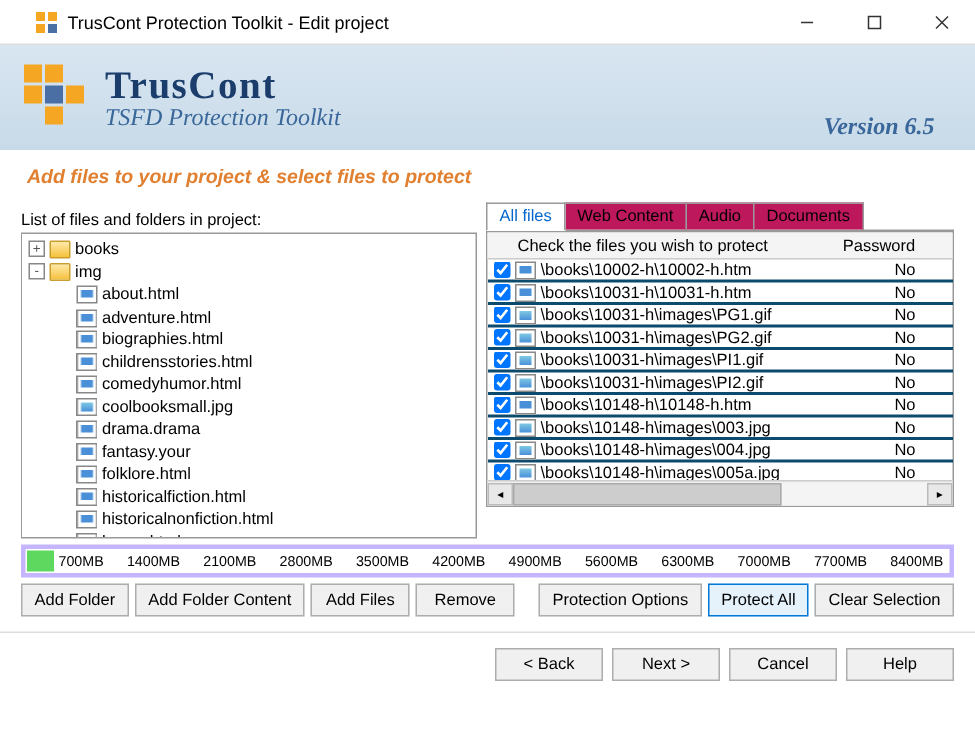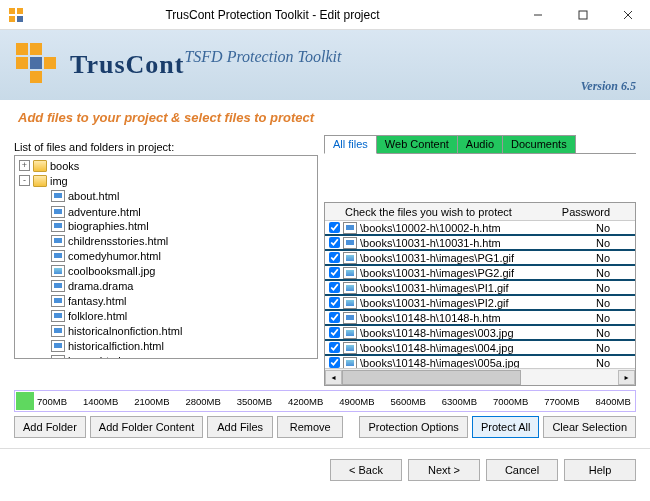--- a/index.html
+++ b/index.html
@@ -1,64 +1,64 @@
 <!DOCTYPE html>
 <html><head>
 <meta charset="utf-8">
 <style>
 * { box-sizing: border-box; margin: 0; padding: 0; }
 body { font-family: "Segoe UI", Tahoma, sans-serif; font-size: 11px; background: #fff; width: 650px; height: 501px; overflow: hidden; }
-.titlebar { height: 30px; display: flex; align-items: center; padding: 0 0 0 8px; border-bottom: 1px solid #ddd; text-align: center; }
+.titlebar { height: 30px; display: flex; align-items: center; padding: 0 0 0 23px; border-bottom: 1px solid #ddd; }
 .titlebar .icon { width: 16px; height: 16px; margin-right: 6px; }
 .titlebar .title { flex: 1; font-size: 12px; }
 .titlebar .ctrl { width: 45px; height: 30px; display: flex; align-items: center; justify-content: center; }
 .banner { height: 70px; background: linear-gradient(to bottom, #d9e6f2 0%, #c8dae8 100%); display: flex; align-items: center; padding: 0 14px; position: relative; }
 .banner .logo { display: flex; align-items: center; }
 .banner .logo-icon { width: 48px; height: 48px; margin-right: 8px; }
-.banner .logo-text { display: flex; flex-direction: row; }
+.banner .logo-text { display: flex; flex-direction: column; }
 .banner .brand { font-family: Georgia, serif; font-size: 26px; font-weight: bold; color: #1a3d6b; letter-spacing: 1px; }
 .banner .subtitle { font-family: "Brush Script MT", cursive; font-size: 16px; font-style: italic; color: #3a679a; margin-top: -2px; }
-.banner .version { position: absolute; right: 14px; bottom: 6px; font-family: Georgia, serif; font-size: 12px; font-weight: bold; font-style: italic; color: #3a679a; }
+.banner .version { position: absolute; right: 27px; bottom: 6px; font-family: Georgia, serif; font-size: 16px; font-weight: bold; font-style: italic; color: #3a679a; }
 .instruction { padding: 10px 18px 6px; color: #e08030; font-style: italic; font-weight: 600; font-size: 13px; }
 .content { padding: 4px 14px 0; }
 .panes { display: flex; gap: 6px; }
 .left-pane { flex: 0 0 304px; display: flex; flex-direction: column; }
-.right-pane { flex: 1; display: flex; flex-direction: column; gap: 48px; }
+.right-pane { flex: 1; display: flex; flex-direction: column; }
 .pane-label { font-size: 11px; margin-bottom: 2px; height: 18px; display: flex; align-items: flex-end; }
 .listbox { border: 1px solid #999; background: #fff; height: 204px; overflow-y: scroll; overflow-x: hidden; padding: 2px 0; }
 .tree-row { display: flex; align-items: center; height: 15px; padding-left: 4px; white-space: nowrap; }
 .tree-exp { width: 11px; height: 11px; border: 1px solid #888; display: inline-flex; align-items: center; justify-content: center; font-size: 9px; line-height: 1; margin-right: 3px; color: #555; }
 .tree-exp.empty { border: none; }
 .tree-icon { width: 14px; height: 12px; margin-right: 3px; display: inline-block; }
 .folder-ic { background: linear-gradient(#ffe9a8, #f5c23d); border: 1px solid #c9a030; border-radius: 1px; }
 .file-ic { background: #fff; border: 1px solid #888; position: relative; }
 .file-ic.html::after { content: ""; position: absolute; top: 2px; left: 2px; right: 2px; height: 5px; background: #4a90d9; }
 .file-ic.img::after { content: ""; position: absolute; inset: 2px; background: linear-gradient(#7ec8e3, #4a90d9); }
 .tree-label { font-size: 11px; }
 .tabs { display: flex; height: 19px; border-bottom: 1px solid #999; position: relative; z-index: 1;}
-.tab { padding: 2px 8px 0; border: 1px solid #999; border-bottom: none; background: #22c55e; margin-right: -1px; font-size: 11px; cursor: default; position: relative; }
+.tab { padding: 2px 8px 0; border: 1px solid #999; border-bottom: none; background: #be185d; margin-right: -1px; font-size: 11px; cursor: default; position: relative; }
 .tab.active { background: #fff; color: #0066cc; border-bottom: 1px solid #fff; margin-bottom: -1px; height: 19px; z-index: 2; }
 .grid { border: 1px solid #999; height: 184px; display: flex; flex-direction: column; background: #fff; }
 .grid-header { display: flex; background: #f4f4f4; border-bottom: 1px solid #ccc; font-size: 11px; height: 18px; align-items: center; }
 .col-check { width: 18px; }
 .col-path { flex: 1; padding-left: 2px; }
 .col-pass { width: 64px; text-align: center; }
 .col-scroll { width: 17px; }
 .grid-body { flex: 1; overflow-y: scroll; overflow-x: hidden; }
 .grid-row { display: flex; align-items: center; height: 15px; font-size: 11px; border-bottom: 2px solid #0c4a6e; }
 .grid-row .chk { width: 18px; display: flex; align-items: center; justify-content: center; }
 .grid-row .chk input { width: 11px; height: 11px; }
 .grid-row .ficon { width: 14px; height: 12px; margin-right: 3px; }
 .grid-row .path { flex: 1; white-space: nowrap; overflow: hidden; }
 .grid-row .pass { width: 64px; text-align: center; }
 .grid-hscroll { height: 17px; background: #f0f0f0; border-top: 1px solid #ccc; display: flex; align-items: center; }
 .grid-hscroll .arrow { width: 17px; height: 15px; border: 1px solid #bbb; background: #e8e8e8; display: flex; align-items: center; justify-content: center; font-size: 8px; }
 .grid-hscroll .track { flex: 1; height: 15px; background: #f4f4f4; position: relative; }
 .grid-hscroll .thumb { position: absolute; left: 0; width: 65%; height: 100%; background: #cdcdcd; border: 1px solid #aaa; }
-.ruler { height: 22px; margin-top: 4px; display: flex; align-items: center; border: 1px solid #c4b5fd; background: #fff; font-size: 10px; position: relative; }
+.ruler { height: 22px; margin-top: 4px; display: flex; align-items: center; border: 3px solid #c4b5fd; background: #fff; font-size: 10px; position: relative; }
 .ruler .bar { position: absolute; left: 1px; top: 1px; bottom: 1px; width: 18px; background: #5fd85f; }
 .ruler .ticks { display: flex; width: 100%; padding-left: 22px; padding-right:4px; justify-content: space-between; z-index:1; }
 .ruler .tick { font-size: 9.5px; }
 .btnrow { display: flex; gap: 4px; margin-top: 4px; }
 .btnrow .spacer { flex: 1; }
 button.btn { height: 22px; padding: 0 8px; font-size: 11px; background: #f0f0f0; border: 1px solid #adadad; font-family: inherit; cursor: default; min-width: 66px; }
 button.btn.primary { border-color: #0078d7; background: #e5f1fb; }
 .wizard-btns { display: flex; justify-content: flex-end; gap: 6px; padding: 10px 14px 0; border-top: 1px solid #ddd; margin-top: 10px; }
 .wizard-btns button { min-width: 72px; }
 </style>
@@ -161,36 +161,36 @@
             <span class="tree-label">coolbooksmall.jpg</span>
           </div>
           <div class="tree-row" style="padding-left: 22px;">
             <span class="tree-exp empty"></span>
             <span class="tree-icon file-ic html"></span>
             <span class="tree-label">drama.drama</span>
           </div>
           <div class="tree-row" style="padding-left: 22px;">
             <span class="tree-exp empty"></span>
             <span class="tree-icon file-ic html"></span>
-            <span class="tree-label">fantasy.html</span>
+            <span class="tree-label">fantasy.your</span>
           </div>
           <div class="tree-row" style="padding-left: 22px;">
             <span class="tree-exp empty"></span>
             <span class="tree-icon file-ic html"></span>
             <span class="tree-label">folklore.html</span>
           </div>
           <div class="tree-row" style="padding-left: 22px;">
             <span class="tree-exp empty"></span>
             <span class="tree-icon file-ic html"></span>
+            <span class="tree-label">historicalfiction.html</span>
+          </div>
+          <div class="tree-row" style="padding-left: 22px;">
+            <span class="tree-exp empty"></span>
+            <span class="tree-icon file-ic html"></span>
             <span class="tree-label">historicalnonfiction.html</span>
-          </div>
-          <div class="tree-row" style="padding-left: 22px;">
-            <span class="tree-exp empty"></span>
-            <span class="tree-icon file-ic html"></span>
-            <span class="tree-label">historicalfiction.html</span>
           </div>
           <div class="tree-row" style="padding-left: 22px;">
             <span class="tree-exp empty"></span>
             <span class="tree-icon file-ic html"></span>
             <span class="tree-label">horror.html</span>
           </div>
         </div>
     </div>
     <div class="right-pane">
       <div class="tabs" id="tabs">

